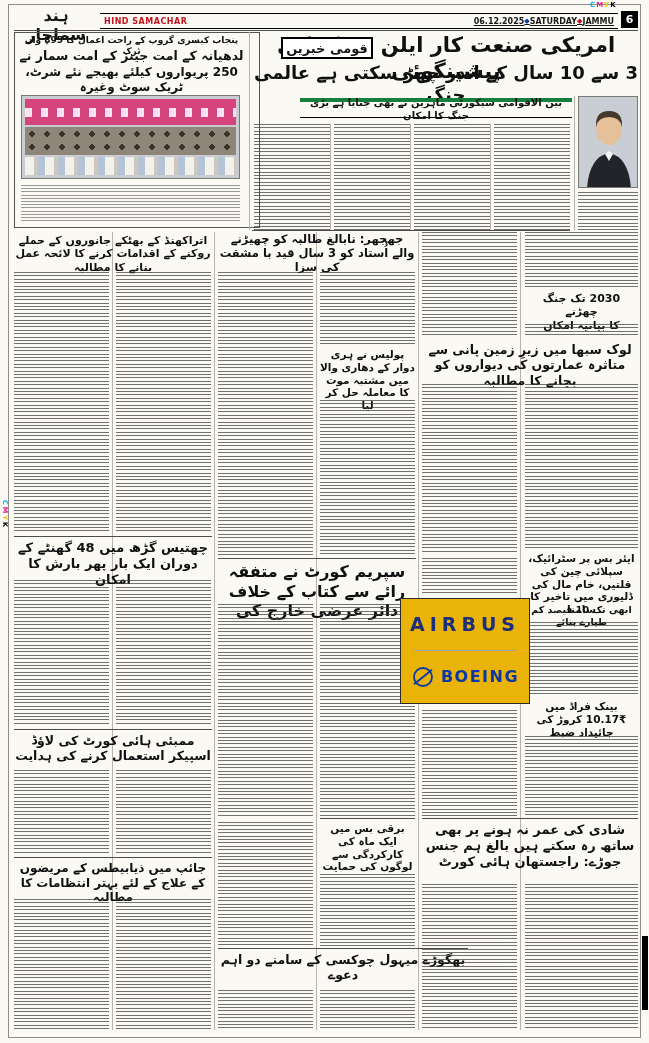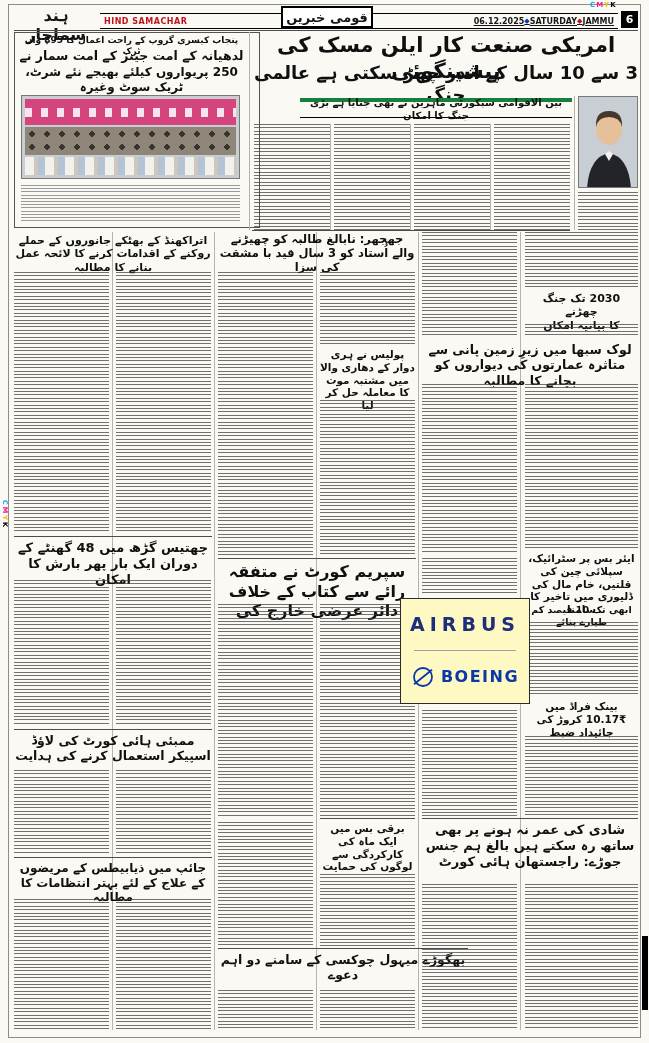--- a/index.html
+++ b/index.html
@@ -10,33 +10,33 @@
   .sim{background-image:repeating-linear-gradient(180deg,#3c3c3c 0 1px,transparent 1px 3.4px);opacity:.72;}
   .sim-light{background-image:repeating-linear-gradient(180deg,#5a5a5a 0 1px,transparent 1px 3.2px);opacity:.6;}
   .vr{width:1px;background:#b9b4aa;}
   .hr{height:1px;background:#4c4c4c;}
   .frame{border:1px solid #8d8c86;}
   .kickbox{border-top:4px solid #15803d;border-bottom:1px solid #000;display:flex;align-items:center;justify-content:center;}
   .datebar{border-top:1px solid #000;border-bottom:1px solid #000;display:flex;align-items:center;justify-content:space-between;padding:0 4px;font-size:8px;font-weight:bold;}
   .dateitems{display:flex;align-items:flex-start;text-decoration:underline;}
   .diamond-b{color:#0b3ea8;font-size:7px;}
   .diamond-r{color:#c2121c;font-size:7px;}
-  .sectionbox{border:2px solid #000;background:#fff;display:flex;align-items:center;justify-content:center;font-weight:bold;font-size:13px;z-index:3;}
+  .sectionbox{border:2px solid #000;background:#fff;display:flex;align-items:center;justify-content:center;font-weight:bold;font-size:13px;z-index:3;margin-top:31px;}
   .pageno{background:#000;color:#fff;display:flex;align-items:center;justify-content:center;font-weight:bold;font-size:11px;}
   .cmyk{font-size:7px;font-weight:bold;letter-spacing:1px;}
   .cmyk .c{color:#00aeef}.cmyk .m{color:#ec1e8c}.cmyk .y{color:#e8c400}.cmyk .k{color:#000}
   .photo{border:1px solid #7a7a74;overflow:hidden;background:#c9ccd1;}
   .grp-banner{position:absolute;left:3px;right:3px;top:3px;height:26px;background:#d6447e;
      background-image:repeating-linear-gradient(90deg,rgba(255,255,255,.85) 0 7px,rgba(255,255,255,0) 7px 16px);
      background-size:100% 9px;background-position:0 9px;background-repeat:no-repeat;}
   .grp-crowd{position:absolute;left:3px;right:3px;top:31px;height:28px;background:#8e8679;
      background-image:radial-gradient(circle 3px at 7px 7px,#39332c 90%,transparent 91%);background-size:15px 13px;}
   .grp-front{position:absolute;left:3px;right:3px;top:61px;bottom:3px;
      background:repeating-linear-gradient(90deg,#f3f1ec 0 9px,#cdc7bd 9px 13px,#b4c3d6 13px 20px);}
-  .logobox{border:1px solid #2b2b2b;background:#fef9c3;display:flex;flex-direction:column;align-items:center;justify-content:space-evenly;}
+  .logobox{border:1px solid #2b2b2b;background:#eab308;display:flex;flex-direction:column;align-items:center;justify-content:space-evenly;}
   .airbus-word{color:#1d2f7b;font-weight:bold;font-size:19px;letter-spacing:5px;}
   .boeing-row{display:flex;align-items:center;gap:6px;}
   .boeing-word{color:#0a38a8;font-weight:bold;font-size:16px;letter-spacing:1.5px;}
   .logodiv{width:80%;height:1px;background:#9aa0b5;}
   .sideblack{background:#000;}
   .cmyk-side{writing-mode:vertical-rl;font-size:6.5px;font-weight:bold;letter-spacing:2px;}
 </style>
 </head>
 <body>
 

